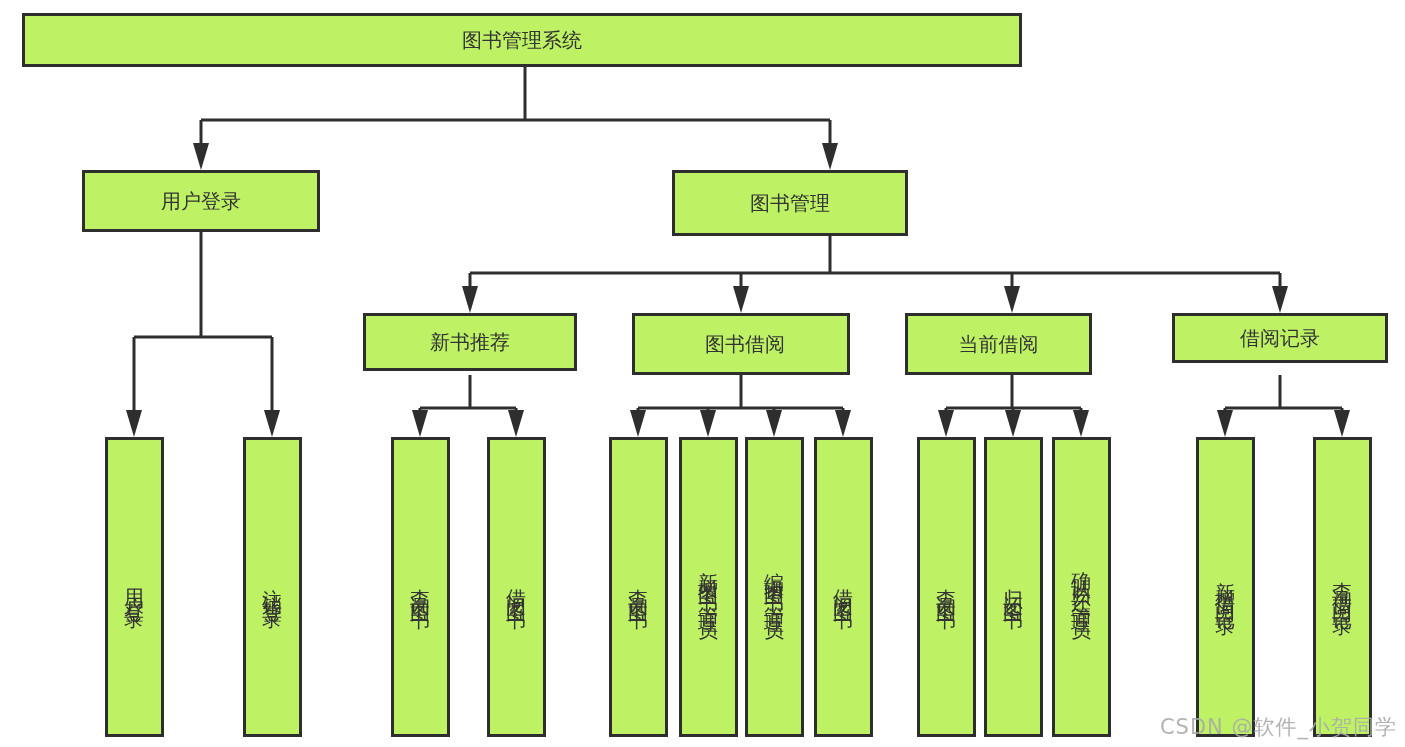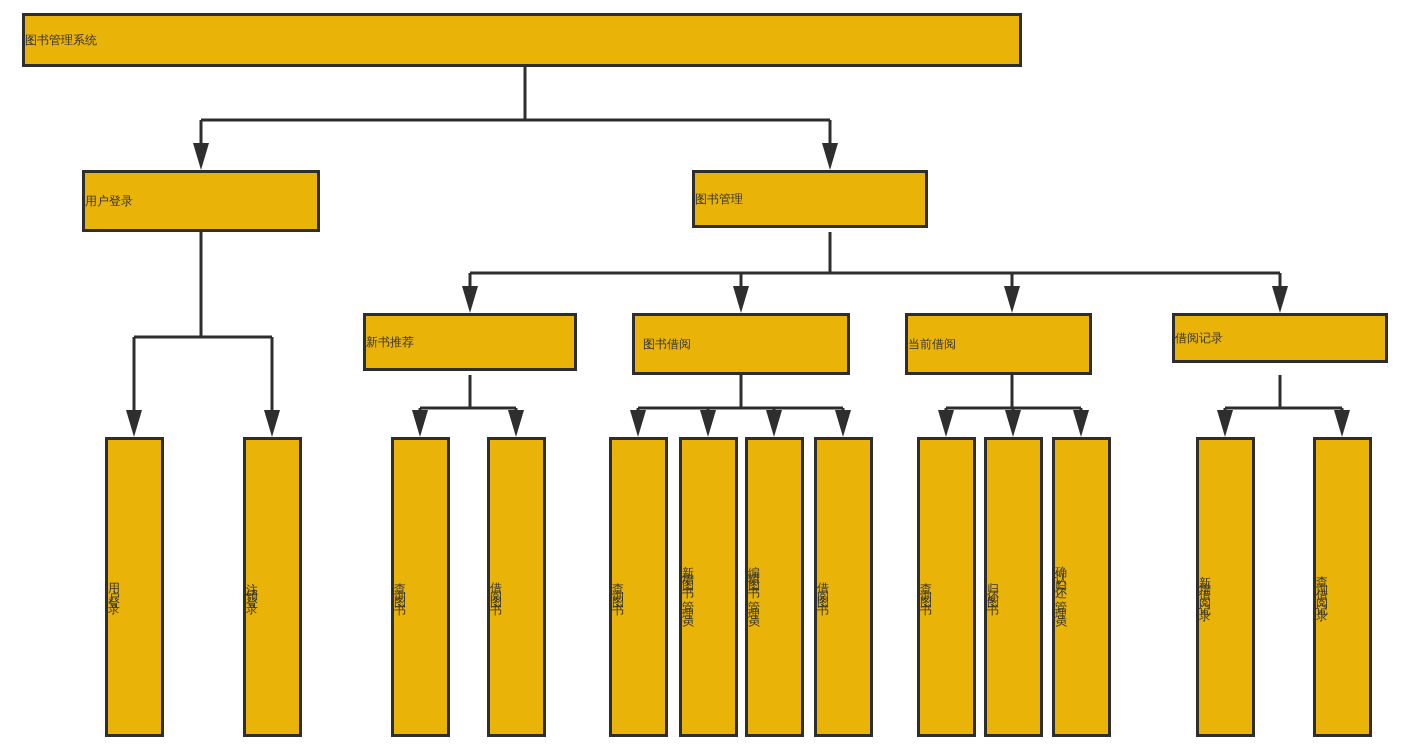--- a/index.html
+++ b/index.html
@@ -9,25 +9,26 @@
     font-family: "DejaVu Sans", "Liberation Sans", sans-serif;
     position: relative;
     overflow: hidden;
   }
   #stage { position: absolute; left: 0; top: 0; width: 1405px; height: 747px; }
   #connector-layer { position: absolute; left: 0; top: 0; z-index: 0; }
   .node {
     position: absolute;
     box-sizing: border-box;
     border: 3px solid #2e2e2e;
-    background: #eab308;
+    background: #bef264;
     color: #333333;
     display: flex;
     align-items: center;
-    font-size: 12px;
+    justify-content: center;
+    font-size: 20px;
     z-index: 1;
     line-height: 1;
   }
   .node span { white-space: nowrap; }
   .node.vertical span {
     writing-mode: vertical-rl;
     text-orientation: mixed;
     letter-spacing: 7px;
     white-space: normal;
   }
@@ -99,21 +100,21 @@
       <polygon points="1217,410 1233,410 1225,437" fill="#2e2e2e"></polygon>
       <polygon points="1334,410 1350,410 1342,437" fill="#2e2e2e"></polygon>
     </svg>
   <div id="nodes">
       <div class="node" style="left: 22px; top: 13px; width: 1000px; height: 54px;">
         <span>图书管理系统</span>
       </div>
       <div class="node" style="left: 82px; top: 170px; width: 238px; height: 62px;">
         <span>用户登录</span>
       </div>
-      <div class="node" style="left: 692px; top: 170px; width: 236px; height: 58px;">
+      <div class="node" style="left: 672px; top: 170px; width: 236px; height: 66px;">
         <span>图书管理</span>
       </div>
       <div class="node" style="left: 363px; top: 313px; width: 214px; height: 58px;">
         <span>新书推荐</span>
       </div>
       <div class="node" style="left: 632px; top: 313px; width: 218px; height: 62px; padding-left: 8px;">
         <span>图书借阅</span>
       </div>
       <div class="node" style="left: 905px; top: 313px; width: 187px; height: 62px;">
         <span>当前借阅</span>
@@ -154,13 +155,14 @@
       <div class="node vertical" style="left: 1052px; top: 437px; width: 59px; height: 300px;">
         <span>确认归还（管理员）</span>
       </div>
       <div class="node vertical" style="left: 1196px; top: 437px; width: 59px; height: 300px;">
         <span>新增借阅记录</span>
       </div>
       <div class="node vertical" style="left: 1313px; top: 437px; width: 59px; height: 300px;">
         <span>查询借阅记录</span>
       </div>
     </div>
+  <div id="watermark">CSDN @软件_小贺同学</div>
 </div>
 
 </body></html>

